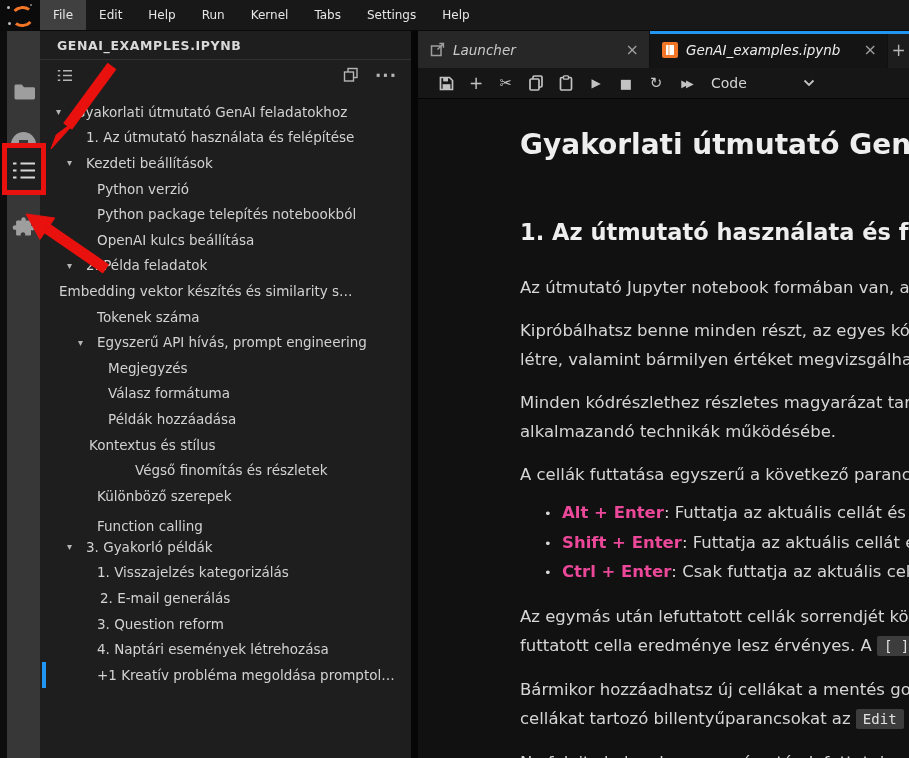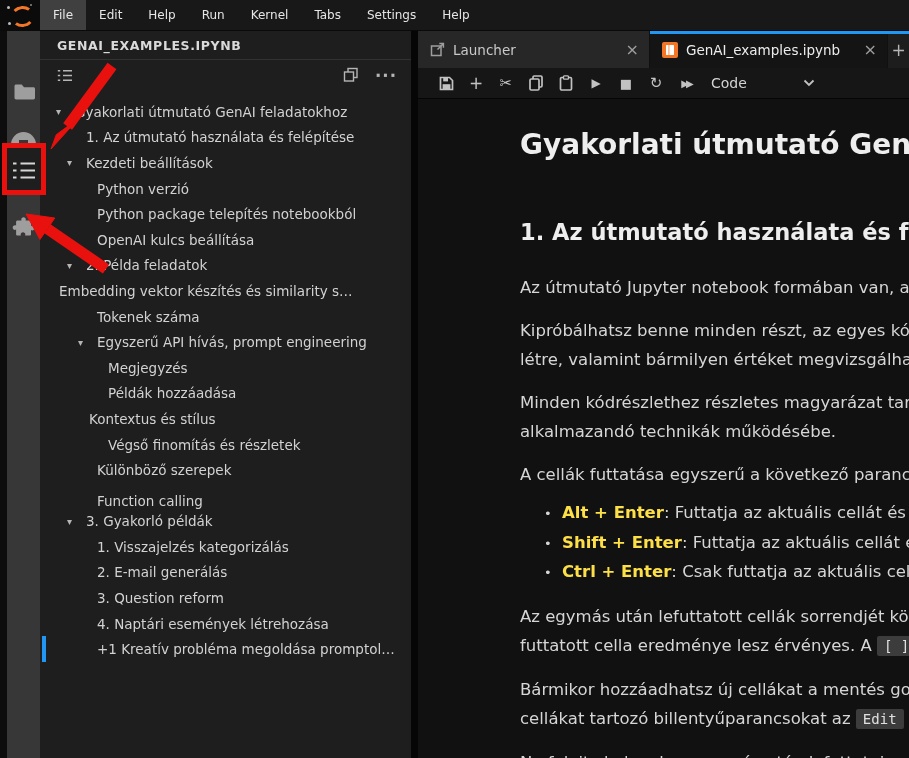--- a/index.html
+++ b/index.html
@@ -37,21 +37,21 @@
   .toc-caret{display:inline-block;width:19px;flex:0 0 19px;font-size:10px;color:#b5b5b5;}
   .toc-row.sel::before{content:"";position:absolute;left:2px;top:0;width:4px;height:100%;background:#2196f3;}
   
   #redbox{position:absolute;left:2px;top:143px;width:44px;height:52px;border:5px solid #e8110e;z-index:60;box-sizing:border-box;}
   #ann-svg{position:absolute;left:0;top:0;z-index:61;pointer-events:none;}
   
   #divider{position:absolute;left:411px;top:31px;width:7px;bottom:0;background:#060606;}
   #rightarea{position:absolute;left:418px;top:31px;width:491px;bottom:0;background:#111;}
   #tabbar{position:relative;height:37px;background:#1d1d1d;display:flex;align-items:stretch;}
   .tab{display:flex;align-items:center;box-sizing:border-box;padding:0 10px 0 12px;font-size:13.5px;}
-  .tab .lbl{margin:0 10px 0 8px;white-space:nowrap;}
+  .tab .lbl{margin:0 10px 0 8px;white-space:nowrap;font-style:italic;}
   .tab-close{font-size:16px;color:#9e9e9e;line-height:14px;margin-left:auto;cursor:default;}
   #tab-0{width:232px;background:#272727;color:#c9c9c9;border-right:1px solid #101010;}
   #tab-1{width:238px;background:#141414;color:#ececec;border-right:1px solid #101010;}
   #blueline{position:absolute;left:232px;right:0;top:0;height:3px;background:#2196f3;}
   #newtab{flex:1;display:flex;align-items:center;justify-content:center;color:#b5b5b5;font-size:17px;background:#1d1d1d;}
   #nbtoolbar{height:31px;background:#161616;border-bottom:1px solid #050505;display:flex;align-items:center;
       padding-left:13px;box-sizing:border-box;color:#c2c2c2;}
   .tbtn{display:flex;align-items:center;justify-content:center;width:30px;height:100%;font-size:13px;cursor:default;}
   .tbtn .ff{letter-spacing:-3px;font-size:10.5px;}
   #celltype{display:flex;align-items:center;justify-content:space-between;width:104px;margin-left:10px;
@@ -59,21 +59,21 @@
   
   #nbcontent{position:relative;padding-left:102px;color:#d6d6d6;}
   #nbcontent *{white-space:nowrap;}
   .nb-h1{margin-top:26px;font-size:28px;line-height:40px;font-weight:bold;color:#eeeeee;}
   .nb-h2{margin-top:52px;font-size:22.5px;line-height:30px;font-weight:bold;color:#eeeeee;}
   .nb-p{margin-top:14px;font-size:16.5px;line-height:29px;}
   .nb-h2 + .nb-p{margin-top:26px;}
   .nb-ul{margin-top:10px;}
   .nb-li{font-size:16.5px;line-height:28.5px;padding-left:24px;}
   .nb-li .bullet{display:inline-block;width:18px;font-size:13px;}
-  .nb-line strong, .nb-li strong{color:#fde047;}
+  .nb-line strong, .nb-li strong{color:#ec4899;}
   code.ic{font-family:"DejaVu Sans Mono",monospace;font-size:14px;background:#3c3c3c;color:#e0e0e0;
       padding:2px 7px;border-radius:2px;}
 </style>
 </head>
 <body>
 
 <div id="screen">
 
   <div id="menubar">
     <div id="logo">
@@ -175,47 +175,51 @@
         <div class="toc-row" style="padding-left: 38px;">
           <span class="toc-caret">▾</span>
           <span>Egyszerű API hívás, prompt engineering</span>
         </div>
         <div class="toc-row" style="padding-left: 49px;">
           <span class="toc-caret"></span>
           <span>Megjegyzés</span>
         </div>
         <div class="toc-row" style="padding-left: 49px;">
           <span class="toc-caret"></span>
+          <span>Válasz formátuma</span>
+        </div>
+        <div class="toc-row" style="padding-left: 49px;">
+          <span class="toc-caret"></span>
           <span>Példák hozzáadása</span>
         </div>
         <div class="toc-row" style="padding-left: 30px;">
           <span class="toc-caret"></span>
           <span>Kontextus és stílus</span>
         </div>
-        <div class="toc-row" style="padding-left: 49px;">
+        <div class="toc-row" style="padding-left: 76px;">
           <span class="toc-caret"></span>
           <span>Végső finomítás és részletek</span>
         </div>
         <div class="toc-row" style="padding-left: 38px;">
           <span class="toc-caret"></span>
           <span>Különböző szerepek</span>
         </div>
         <div class="toc-row" style="padding-left: 38px; align-items: flex-end;">
           <span class="toc-caret"></span>
           <span>Function calling</span>
         </div>
         <div class="toc-row" style="padding-left: 27px;">
           <span class="toc-caret">▾</span>
           <span>3. Gyakorló példák</span>
         </div>
         <div class="toc-row" style="padding-left: 38px;">
           <span class="toc-caret"></span>
           <span>1. Visszajelzés kategorizálás</span>
         </div>
-        <div class="toc-row" style="padding-left: 38px;">
+        <div class="toc-row" style="padding-left: 25px; margin-left: 16px;">
           <span class="toc-caret"></span>
           <span>2. E-mail generálás</span>
         </div>
         <div class="toc-row" style="padding-left: 38px;">
           <span class="toc-caret"></span>
           <span>3. Question reform</span>
         </div>
         <div class="toc-row" style="padding-left: 38px;">
           <span class="toc-caret"></span>
           <span>4. Naptári események létrehozása</span>

